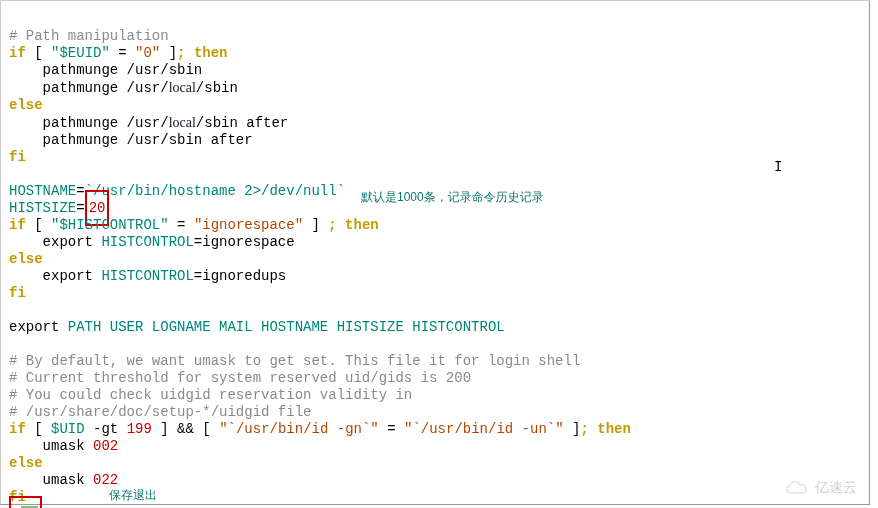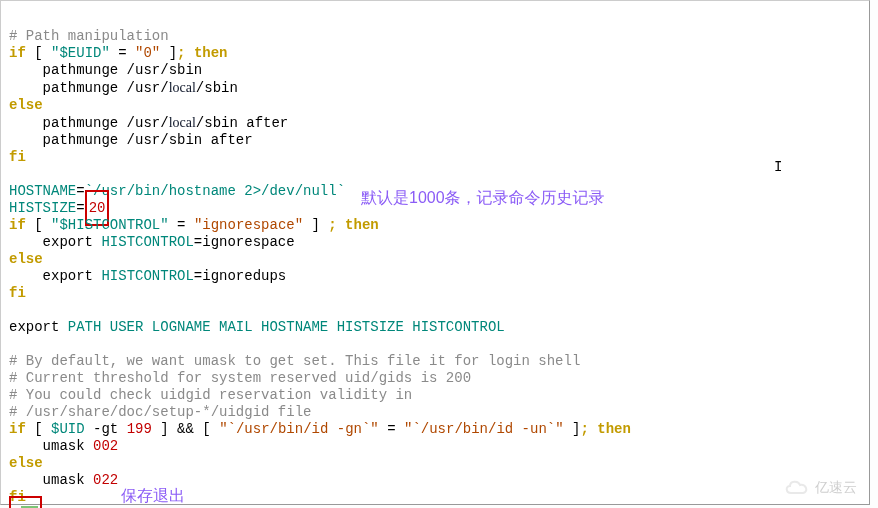--- a/index.html
+++ b/index.html
@@ -28,21 +28,21 @@
     position: relative;
   }
   .c-comment { color: #8a8a8a; }
   .c-keyword { color: #c29b00; font-weight: bold; }
   .c-string  { color: #b04800; }
   .c-number  { color: #c20000; }
   .c-teal    { color: #00877a; }
   .c-local   { color: #0f172a; font-family: Liberation Serif, serif; }
   .box-red { border: 2px solid #cc0000; padding: 8px 2px; }
   .cursor-bg { background: #7cc576; }
-  .annotation { position: absolute; color: #8b5cf6; font-family: "Microsoft YaHei","SimSun",sans-serif; font-size: 16px; }
+  .annotation { position: absolute; color: #0f766e; font-family: "Microsoft YaHei","SimSun",sans-serif; font-size: 12px; }
   .caret { position: absolute; color: #000; font-family: "Courier New", monospace; }
   .watermark { position:absolute; right: 12px; bottom: 8px; color:#cfcfcf; font-family:"Microsoft YaHei",sans-serif; font-size:14px; display:flex; align-items:center; gap:4px; }
   .watermark svg { opacity: .45; }
 </style>
 </head>
 <body>
 
 <div class="editor">
 <span class="c-comment"># Path manipulation</span>
 <span class="c-keyword">if</span> <span>[</span> <span class="c-teal">"$EUID"</span> <span>=</span> <span class="c-string">"0"</span> <span>]</span><span class="c-keyword">; then</span>
@@ -68,21 +68,21 @@
 <span class="c-comment"># You could check uidgid reservation validity in</span>
 <span class="c-comment"># /usr/share/doc/setup-*/uidgid file</span>
 <span><span class="c-keyword">if</span> <span>[</span> <span class="c-teal">$UID</span> <span>-gt</span> <span class="c-number">199</span> <span>]</span> <span>&amp;&amp;</span> <span>[</span> <span class="c-string">"`/usr/bin/id -gn`"</span> <span>=</span> <span class="c-string">"`/usr/bin/id -un`"</span> <span>]</span><span class="c-keyword">; then</span></span>
 <span><span>    umask </span><span class="c-number">002</span></span>
 <span class="c-keyword">else</span>
 <span><span>    umask </span><span class="c-number">022</span></span>
 <span class="c-keyword">fi</span>
 <span><span class="box-red"><span>:</span><span class="cursor-bg">wq</span></span></span>
 
   <div class="annotation" style="left:360px; top:188px;">默认是1000条，记录命令历史记录</div>
-  <div class="annotation" style="left:108px; top:486px;margin-left:12px;">保存退出</div>
+  <div class="annotation" style="left:108px; top:486px;">保存退出</div>
   <div class="caret" style="left:773px; top:158px;">I</div>
 
   <div class="watermark">
     <svg width="28" height="18" viewBox="0 0 28 18">
       <path d="M8 15 C3 15 2 8 7 8 C7 3 15 2 17 7 C23 5 26 14 20 15 Z" fill="none" stroke="#cfcfcf" stroke-width="2"></path>
     </svg>
     <span>亿速云</span>
   </div>
 </div>
 

